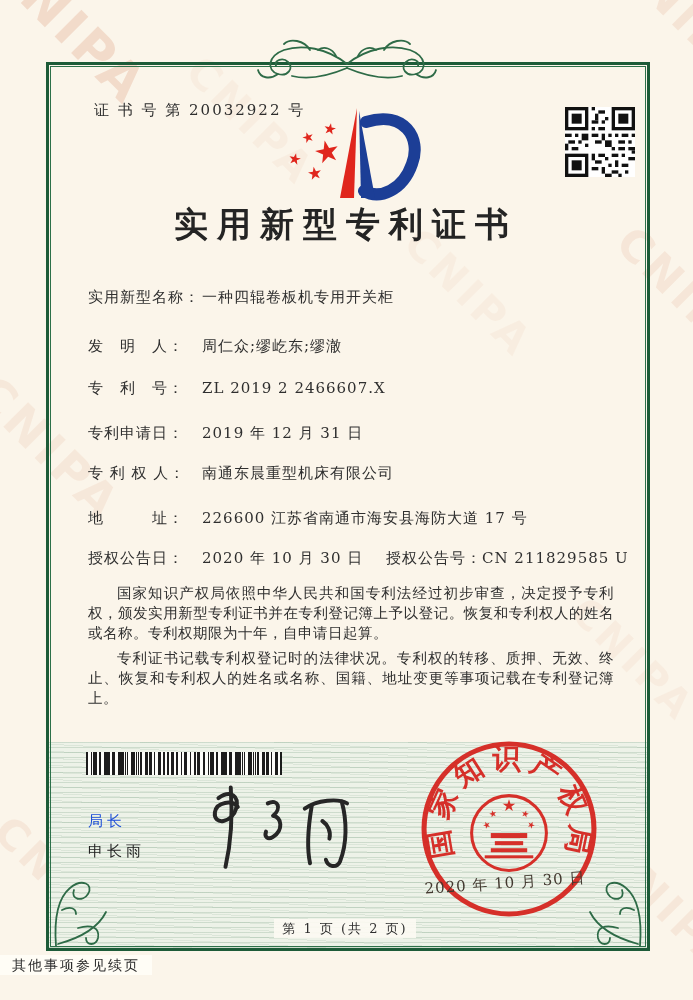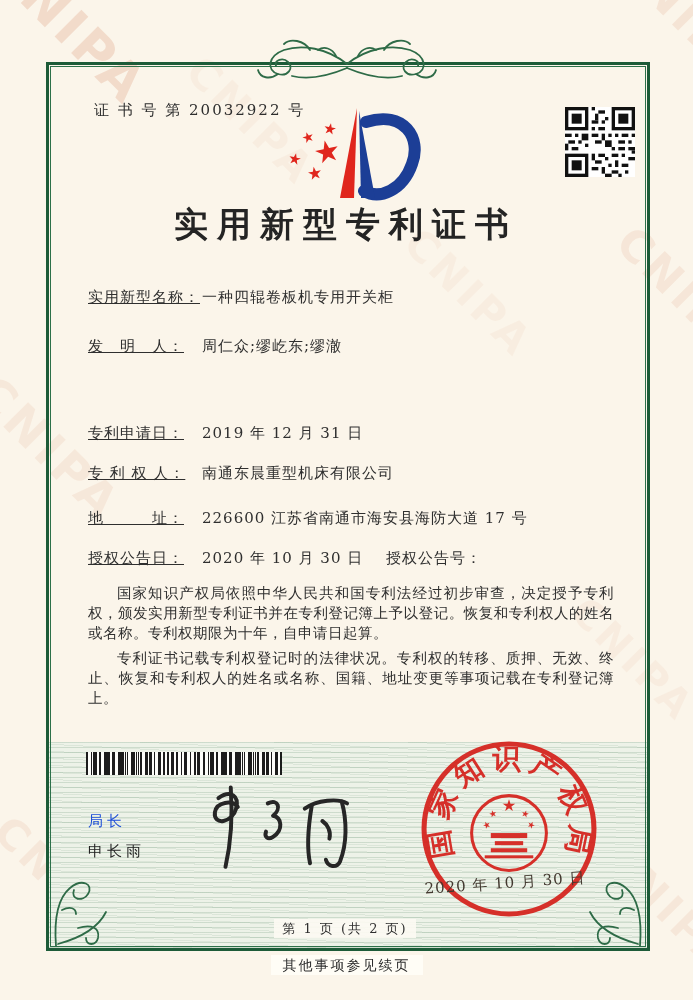--- a/index.html
+++ b/index.html
@@ -45,21 +45,21 @@
   
   .cert-no{position:absolute;left:94px;top:101px;font-size:15px;letter-spacing:2px;color:#2d2d2d;z-index:3;}
   .logo{position:absolute;left:282px;top:100px;z-index:3;}
   .qr{position:absolute;left:565px;top:107px;z-index:3;}
   .title{
     position:absolute;left:46px;top:202px;width:600px;text-align:center;
     font-size:34px;font-weight:bold;letter-spacing:9px;color:#242424;z-index:3;
   }
   
   .row{position:absolute;left:88px;display:flex;font-size:15px;letter-spacing:1px;z-index:3;}
-  .row .lbl{width:114px;flex:none;text-decoration:underline;}
+  .row .lbl{width:114px;flex:none;}
   .r1{top:288px}.r2{top:337px}.r3{top:379px}.r4{top:424px}
   .r5{top:464px}.r6{top:509px}.r7{top:549px}
   .row7b{position:absolute;left:360px;top:549px;display:flex;font-size:15px;letter-spacing:1px;z-index:3;padding-left:26px;}
   .row7b .lbl{width:96px;flex:none;}
   
   .para{
     position:absolute;left:88px;width:526px;font-size:14.5px;line-height:20px;
     text-indent:2em;text-align:justify;color:#2f2f2f;z-index:3;letter-spacing:.5px;
   }
   .p1{top:583px}.p2{top:648px}
@@ -76,21 +76,21 @@
     font-family:Liberation Sans, sans-serif;color:#222;z-index:3;}
   .signature{position:absolute;left:192px;top:776px;z-index:3;}
   .signature path{stroke:#262626;stroke-width:4.5;fill:none;stroke-linecap:round;stroke-linejoin:round;}
   .seal{position:absolute;left:420px;top:740px;width:178px;height:178px;z-index:4;opacity:.92;}
   .seal-date{
     position:absolute;left:420px;top:874px;width:170px;text-align:center;z-index:5;
     font-size:15px;letter-spacing:1px;color:#42382f;transform:rotate(-4deg);
   }
   .page-info{position:absolute;left:46px;top:920px;width:598px;text-align:center;font-size:13px;z-index:3;}
   .page-info span{background:rgba(252,250,242,.92);padding:2px 8px;letter-spacing:2px;}
-  .cont-note{position:absolute;left:0;top:957px;width:693px;text-align:center;font-size:14px;z-index:3;}
+  .cont-note{position:absolute;left:0;top:957px;width:693px;font-size:14px;z-index:3;}
   .cont-note span{background:#fffdf6;padding:2px 12px;letter-spacing:2px;color:#2c2c2c;}
 </style>
 </head>
 <body>
 
 <div class="page">
 
   <span class="wm wm1">CNIPA</span>
   <span class="wm wm2">CNIPA</span>
   <span class="wm wm3">CNIPA</span>
@@ -218,38 +218,43 @@
   <div class="title">实用新型专利证书</div>
 
   <div class="row r1">
     <span class="lbl">实用新型名称：</span>
     <span class="val">一种四辊卷板机专用开关柜</span>
   </div>
   <div class="row r2">
     <span class="lbl">发　明　人：</span>
     <span class="val">周仁众;缪屹东;缪澈</span>
   </div>
+  <div class="row r3">
+    <span class="lbl">专　利　号：</span>
+    <span class="val">ZL 2019 2 2466607.X</span>
+  </div>
   <div class="row r4">
     <span class="lbl">专利申请日：</span>
     <span class="val">2019 年 12 月 31 日</span>
   </div>
   <div class="row r5">
     <span class="lbl">专 利 权 人：</span>
     <span class="val">南通东晨重型机床有限公司</span>
   </div>
   <div class="row r6">
     <span class="lbl">地　　　址：</span>
     <span class="val">226600 江苏省南通市海安县海防大道 17 号</span>
   </div>
   <div class="row r7">
     <span class="lbl">授权公告日：</span>
     <span class="val">2020 年 10 月 30 日</span>
   </div>
   <div class="row7b">
     <span class="lbl">授权公告号：</span>
+    <span class="val">CN 211829585 U</span>
   </div>
 
   <div class="para p1">国家知识产权局依照中华人民共和国专利法经过初步审查，决定授予专利权，颁发实用新型专利证书并在专利登记簿上予以登记。恢复和专利权人的姓名或名称。专利权期限为十年，自申请日起算。</div>
   <div class="para p2">专利证书记载专利权登记时的法律状况。专利权的转移、质押、无效、终止、恢复和专利权人的姓名或名称、国籍、地址变更等事项记载在专利登记簿上。</div>
 
   <div class="barcode"></div>
 
   <div class="director-label">局长</div>
   <div class="director-name">申长雨</div>
   <svg class="signature" width="185" height="105" viewBox="0 0 210 105">

